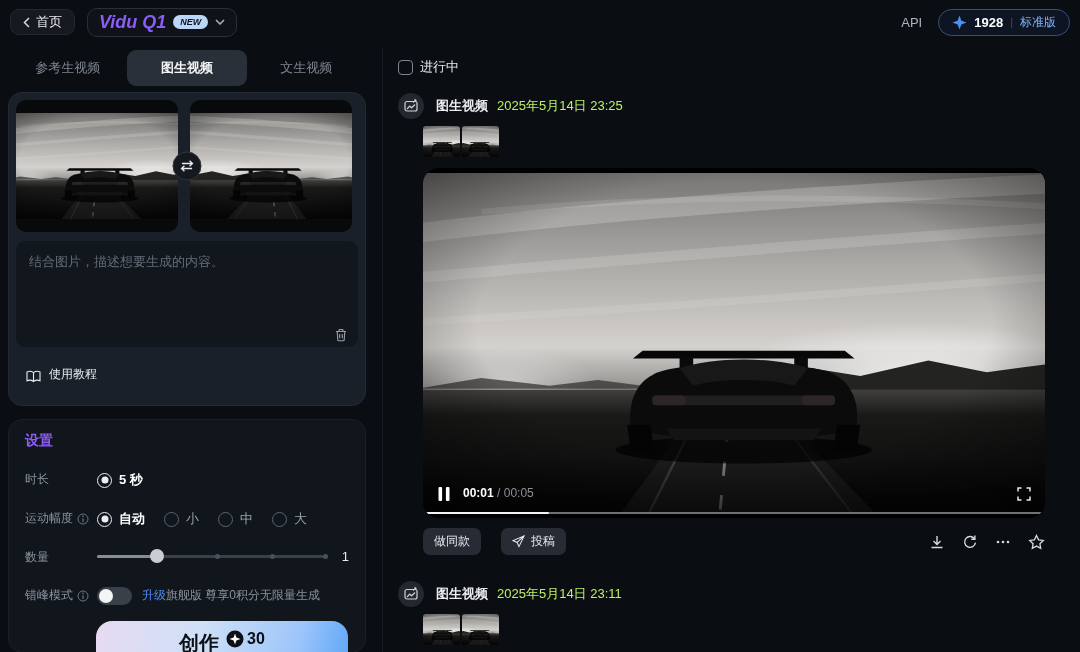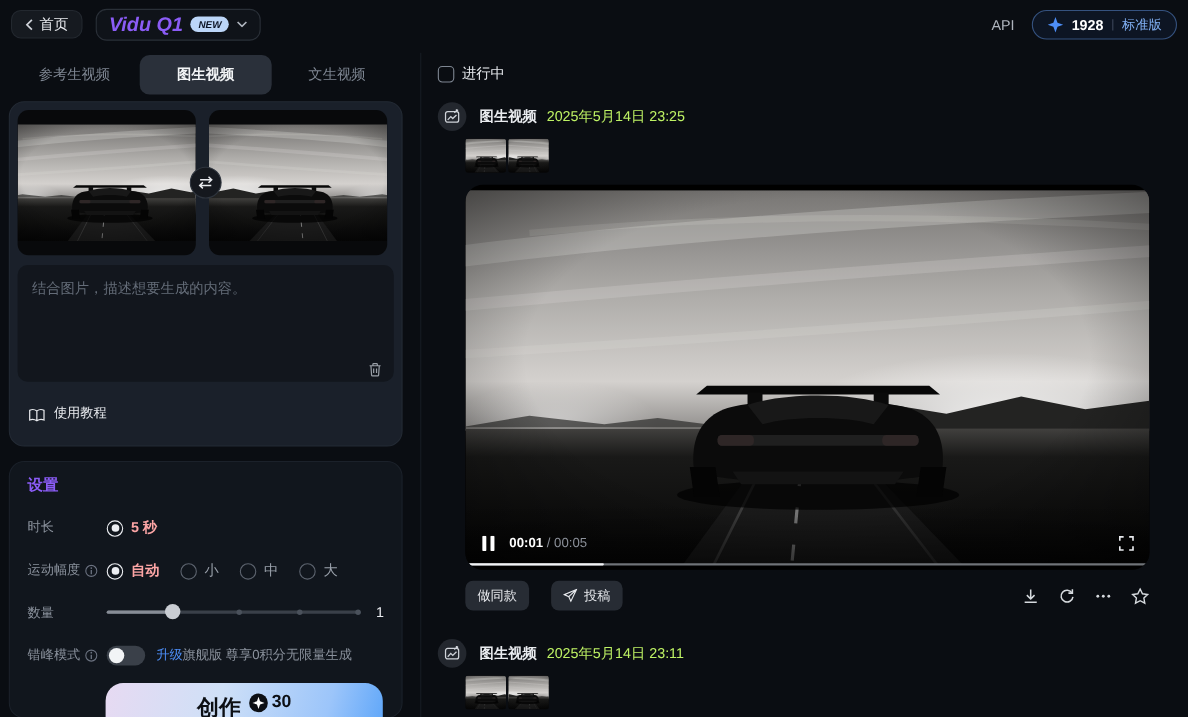--- a/index.html
+++ b/index.html
@@ -47,21 +47,21 @@
   .settings-card { margin-top:13px; background:#11161d; border:1px solid #1b212a; height:234px; padding:12px 16px; position:relative; }
   .settings-title { font-size:14px; font-weight:bold; color:#8b5cf6; }
   .set-row { display:flex; align-items:flex-start; margin-top:21px; }
   .set-label { width:72px; flex:none; font-size:12px; color:#8a919c; display:flex; align-items:center; gap:4px; }
   .radio { display:flex; align-items:center; gap:7px; cursor:pointer; }
   .radio + .radio { margin-left:19px; }
   .radio-circle { width:15px; height:15px; border-radius:50%; border:1.5px solid #5c636e; position:relative; flex:none; }
   .radio.selected .radio-circle { border-color:#eceef2; }
   .radio.selected .radio-circle::after { content:""; position:absolute; left:50%; top:50%; transform:translate(-50%,-50%); width:7px; height:7px; border-radius:50%; background:#eceef2; }
   .radio-label { font-size:13px; color:#9aa1ab; }
-  .radio.selected .radio-label { color:#fca5a5; font-weight:bold; }
+  .radio.selected .radio-label { color:#ffffff; font-weight:bold; }
   .slider { position:relative; width:233px; height:14px; cursor:pointer; }
   .slider-track { position:absolute; left:0; right:0; top:6px; height:3px; border-radius:2px; background:#3a4049; }
   .slider-fill { position:absolute; left:0; width:26%; top:6px; height:3px; border-radius:2px; background:#878d96; }
   .slider-dot { position:absolute; top:5px; width:5px; height:5px; border-radius:50%; background:#4a515b; }
   .slider-handle { position:absolute; top:0; left:26%; width:14px; height:14px; margin-left:-7px; border-radius:50%; background:#c9cdd3; }
   .slider-value { margin-left:14px; font-size:13px; color:#e8eaee; }
   .toggle { width:35px; height:18px; border-radius:9px; background:#3a4049; position:relative; flex:none; cursor:pointer; }
   .toggle-knob { position:absolute; left:2px; top:2px; width:14px; height:14px; border-radius:50%; background:#f2f4f6; }
   .offpeak-text { margin-left:10px; font-size:12px; color:#8a919c; white-space:nowrap; }
   .offpeak-link { color:#4d8ef7; cursor:pointer; }

